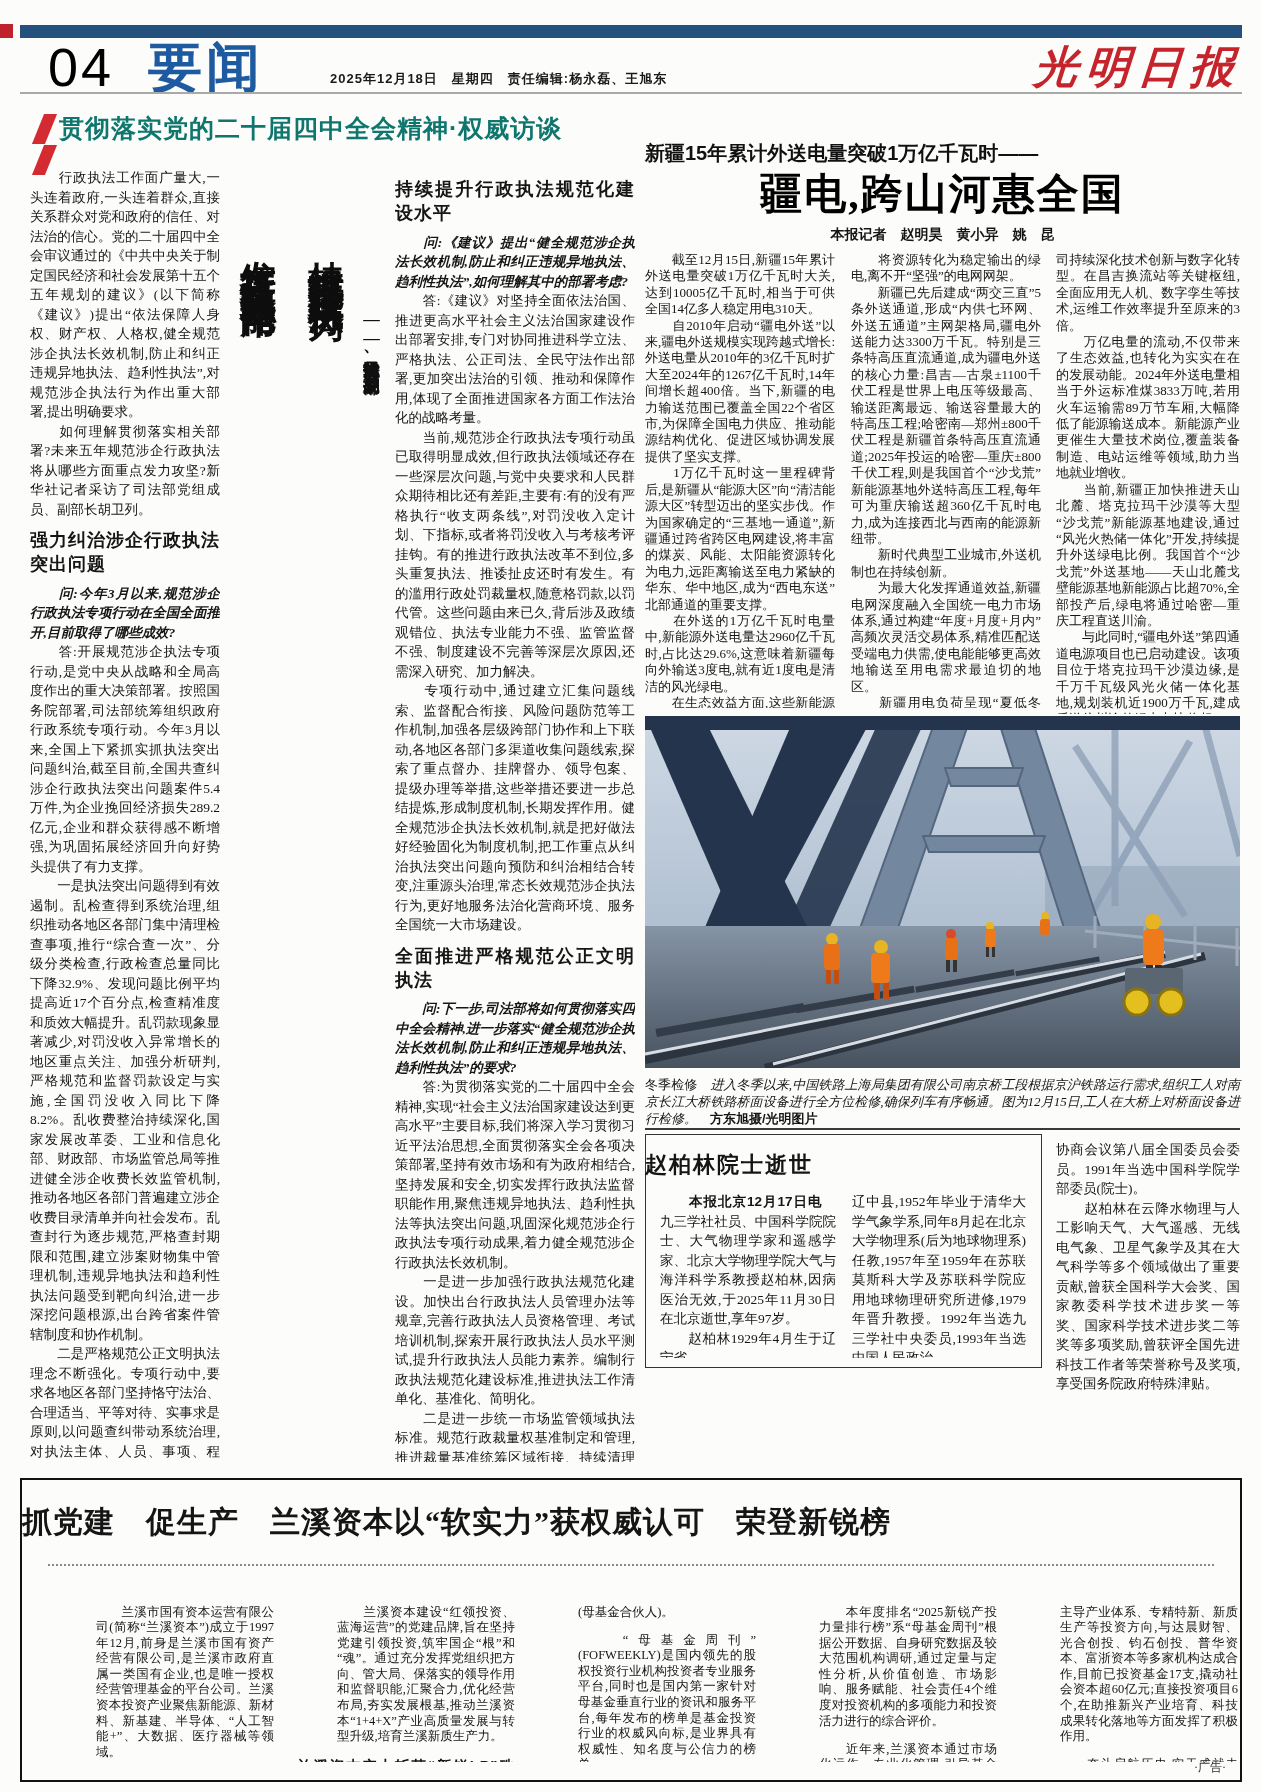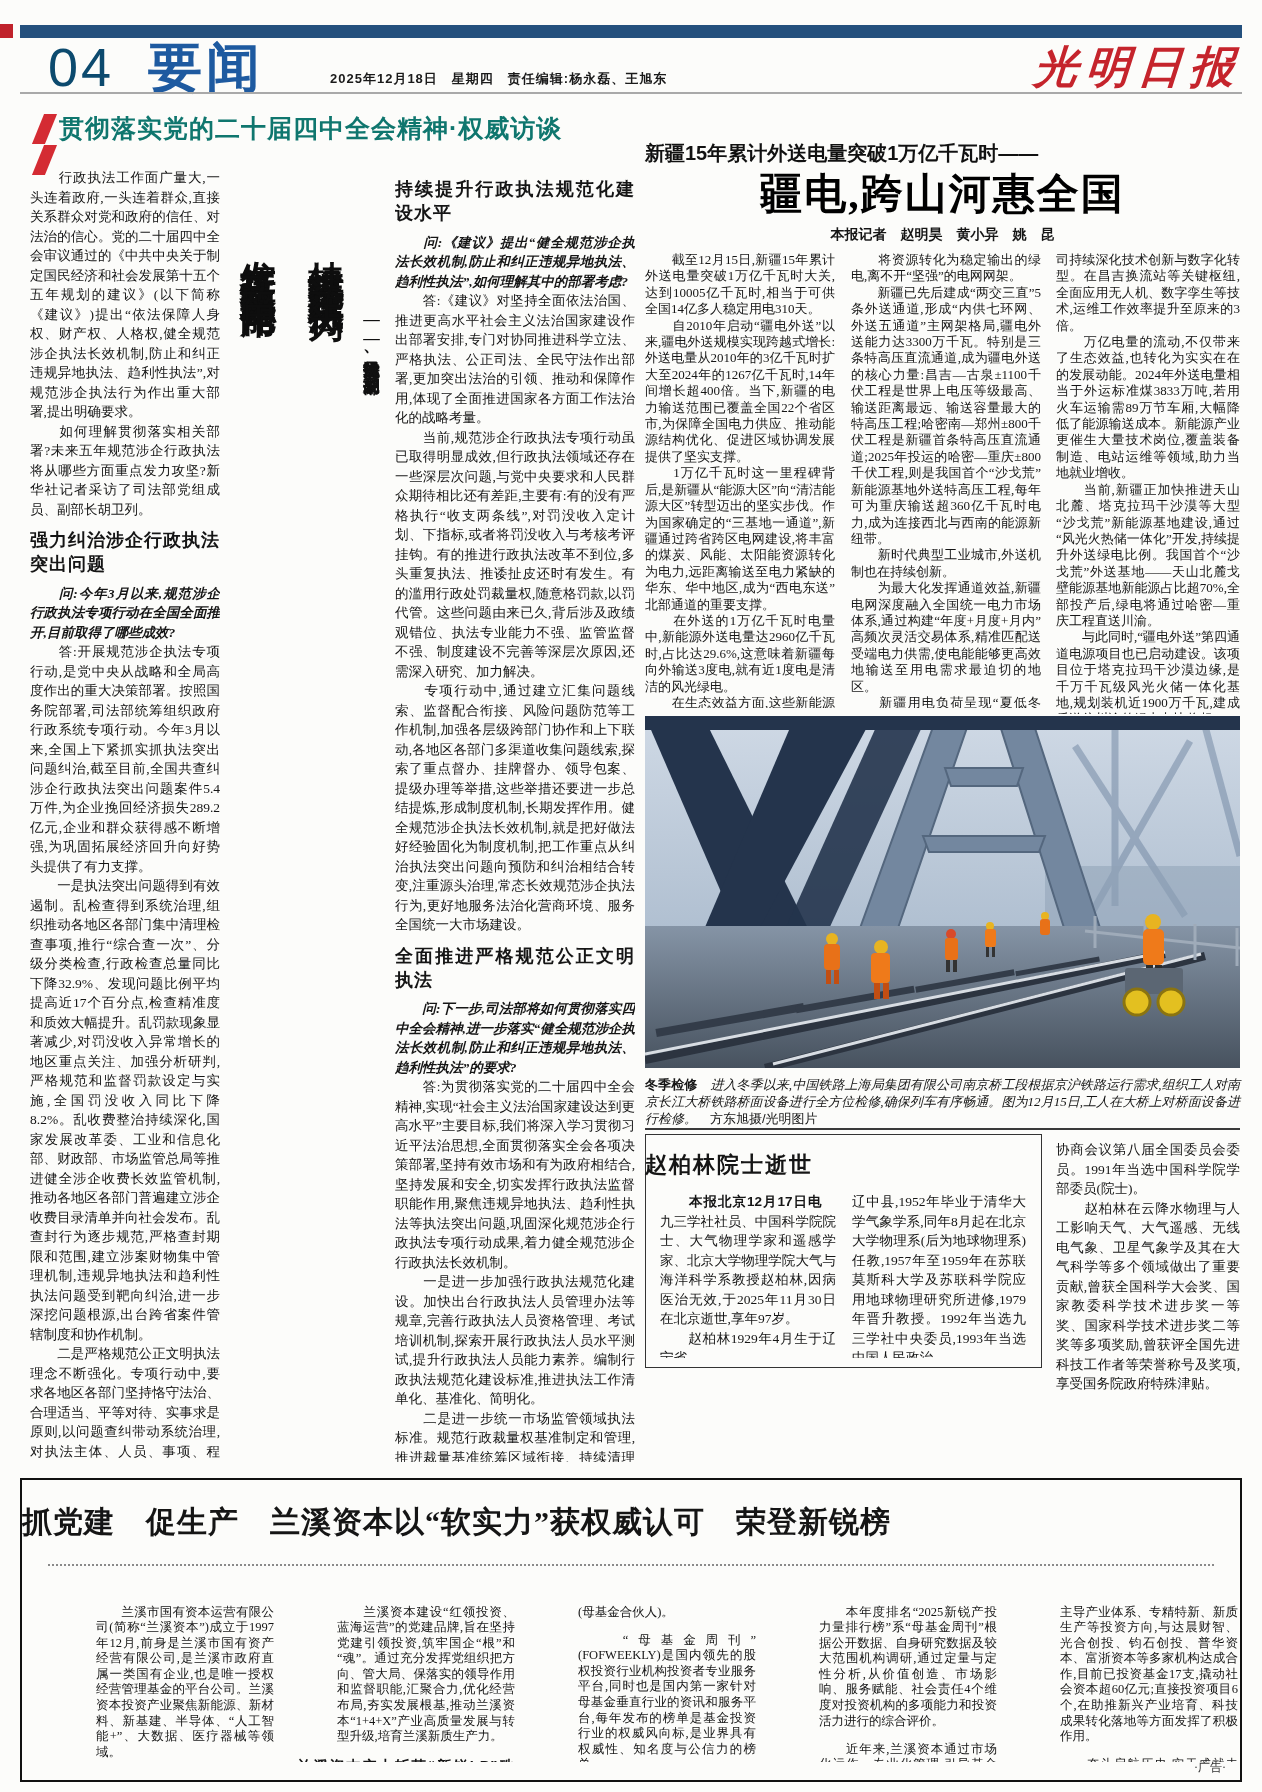--- a/index.html
+++ b/index.html
@@ -2,21 +2,21 @@
 <html lang="zh"><head>
 <meta charset="utf-8">
 <style>
   html,body{margin:0;padding:0;background:#e8e8e8;}
   #paper{position:relative;width:1262px;height:1792px;background:#fcfcfa;margin:0 auto;
          font-family:"Liberation Serif","DejaVu Serif",serif;color:#151515;overflow:hidden;}
   
   .corner-red{position:absolute;left:0;top:24px;width:13px;height:14px;background:#c0222b;}
   .topbar{position:absolute;left:20px;top:25px;width:1222px;height:13px;background:#24507d;}
   .pageno{position:absolute;left:48px;top:36px;font-family:"Liberation Sans","DejaVu Sans",sans-serif;
-          font-weight:400;font-size:54px;color:#0c4a6e;letter-spacing:3px;}
+          font-weight:400;font-size:54px;color:#000000;letter-spacing:3px;}
   .section-title{position:absolute;left:148px;top:32px;font-family:"Liberation Sans","DejaVu Sans",sans-serif;
           font-weight:900;font-size:54px;color:#1e5aa0;letter-spacing:4px;}
   .dateline{position:absolute;left:330px;top:70px;font-family:"Liberation Sans","DejaVu Sans",sans-serif;
           font-weight:700;font-size:13px;color:#1a1a1a;letter-spacing:1px;}
   .masthead{position:absolute;right:20px;top:38px;font-style:italic;font-weight:700;font-size:44px;
           color:#c5242c;letter-spacing:8px;transform:skewX(-4deg);}
   .head-rule{position:absolute;left:20px;top:92px;width:1222px;height:2px;background:#a9a9a9;}
   
   .banner{position:absolute;left:38px;top:112px;width:540px;height:36px;}
   .slash{display:inline-block;width:13px;height:30px;background:#d42b33;transform:skewX(-22deg);
@@ -48,22 +48,22 @@
   .xj-byline{position:absolute;left:645px;top:226px;width:595px;text-align:center;
           font-size:14px;font-weight:600;}
   .xj .para.p{font-size:13px;line-height:16.4px;}
   #xj1{left:645px;top:252px;width:190px;height:456px;}
   #xj2{left:851px;top:252px;width:190px;height:456px;}
   #xj3{left:1056px;top:252px;width:184px;height:462px;}
   
   .photo{position:absolute;left:645px;top:716px;width:595px;height:352px;overflow:hidden;}
   .caption{position:absolute;left:645px;top:1076px;width:595px;height:46px;font-size:13px;
           line-height:17px;text-align:justify;font-style:italic;}
-  .caption .lead{font-weight:700;font-style:normal;font-family:"Liberation Sans","DejaVu Sans",sans-serif;}
-  .caption .credit{font-weight:400;font-style:normal;font-family:"Liberation Sans","DejaVu Sans",sans-serif;}
+  .caption .lead{font-weight:400;font-style:normal;font-family:"Liberation Sans","DejaVu Sans",sans-serif;}
+  .caption .credit{font-weight:700;font-style:normal;font-family:"Liberation Sans","DejaVu Sans",sans-serif;}
   
   .obit-rule{position:absolute;left:645px;top:1128px;width:595px;height:2px;background:#3a3a3a;}
   .obit-box{position:absolute;left:645px;top:1134px;width:395px;height:232px;border:1px solid #333;}
   .obit-title{position:absolute;left:645px;top:1150px;width:395px;
           font-weight:900;font-size:22px;letter-spacing:2px;}
   #ob1{left:660px;top:1192px;width:176px;height:166px;}
   #ob2{left:852px;top:1192px;width:174px;height:166px;}
   #ob3{left:1056px;top:1140px;width:184px;height:322px;font-size:13.5px;line-height:17.6px;}
   .obit-lead{font-weight:900;font-family:"Liberation Sans","DejaVu Sans",sans-serif;}
   

